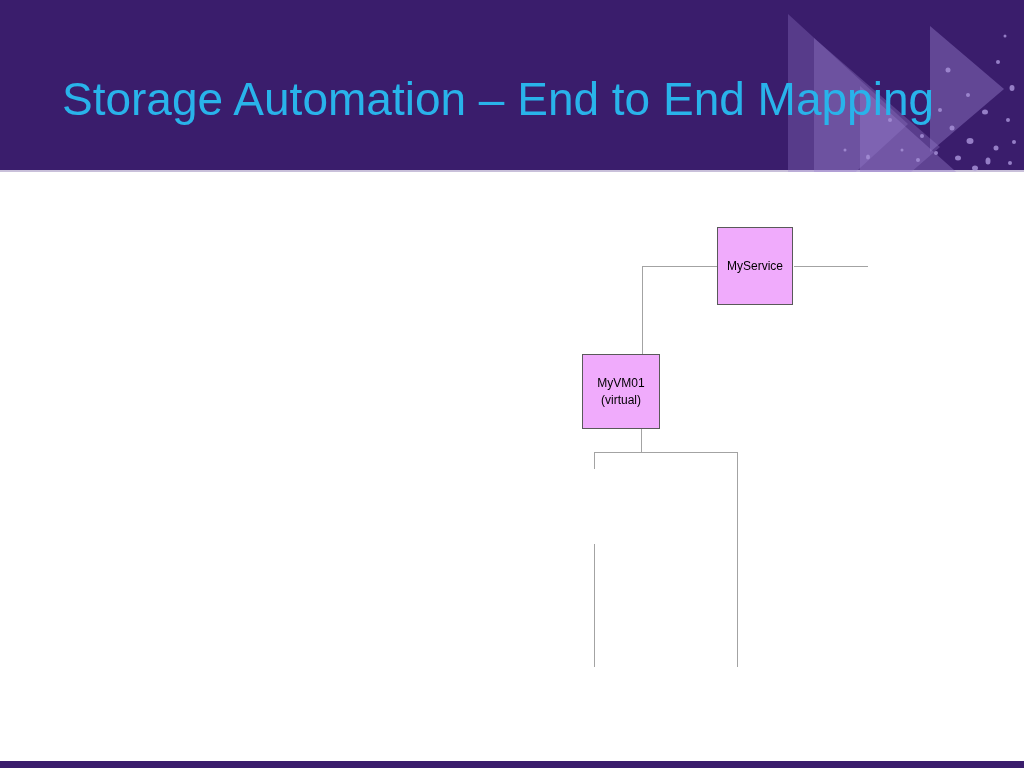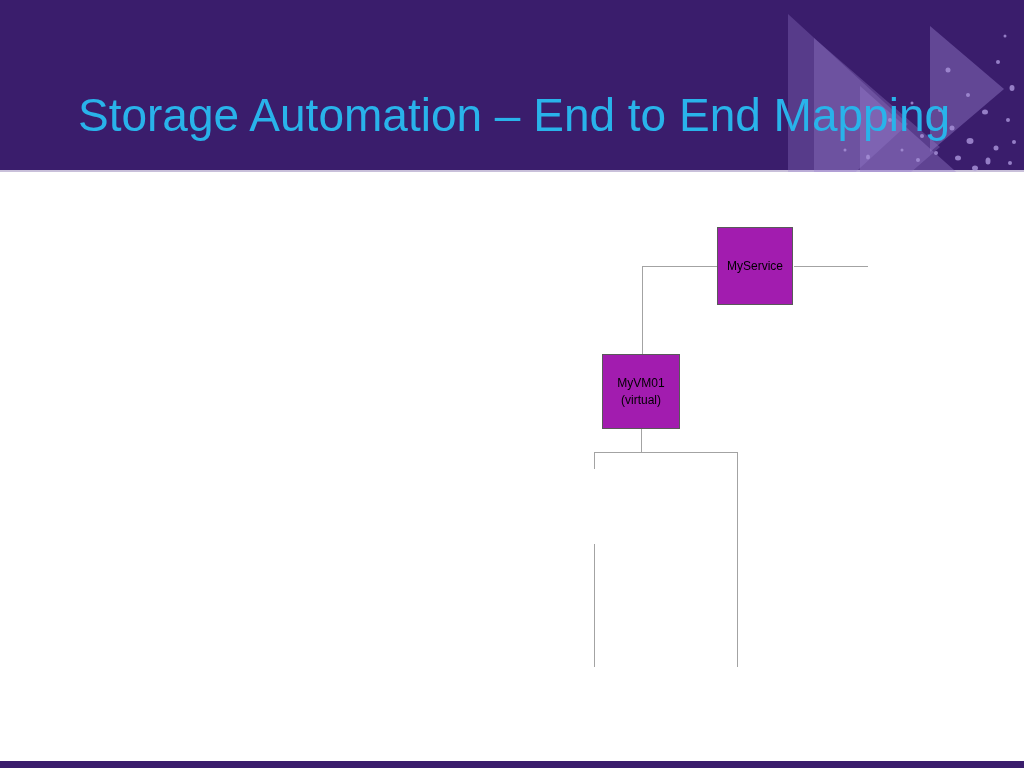--- a/index.html
+++ b/index.html
@@ -12,45 +12,45 @@
   }
   
   .header{
     position:absolute;left:0;top:0;width:1024px;height:172px;
     background:#3a1d6c;
     border-bottom:2px solid #c9c0da;
     box-sizing:border-box;
   }
   .header-art{position:absolute;right:0;top:0;width:1024px;height:172px;pointer-events:none;}
   .title{
-    position:absolute;left:62px;top:76px;margin:16px;
+    position:absolute;left:62px;top:76px;margin:0;
     font-size:46px;font-weight:300;line-height:1;
     letter-spacing:0px;
     color:#29b3ea;
     white-space:nowrap;
   }
   
   .footer-bar{
     position:absolute;left:0;bottom:0;width:1024px;height:7px;
     background:#3a1d6c;
   }
   
   .diagram{position:absolute;left:0;top:172px;width:1024px;height:589px;}
   .node{
     position:absolute;
-    background:#a21caf;
+    background:#f0abfc;
     border:1px solid #595959;
     box-sizing:border-box;
     display:flex;flex-direction:column;align-items:center;justify-content:center;
     font-size:12px;line-height:1.4;color:#000000;text-align:center;
   }
   .node span{display:block;}
   .conn{position:absolute;background:#a3a3a3;}
   .node-myservice{left:717px;top:55px;width:76px;height:78px;}
-  .node-myvm01 {left:602px;top:182px;width:78px;height:75px;}
+  .node-myvm01 {left:582px;top:182px;width:78px;height:75px;}
   .node-disk1  {left:555px;top:297px;width:78px;height:75px;}
   
   .c1{left:642px;top:94px;width:75px;height:1px;}   
   .c2{left:794px;top:94px;width:74px;height:1px;}   
   .c3{left:642px;top:95px;width:1px;height:87px;}   
   .c4{left:641px;top:257px;width:1px;height:23px;}  
   .c5{left:594px;top:280px;width:144px;height:1px;} 
   .c6{left:594px;top:281px;width:1px;height:16px;}  
   .c7{left:737px;top:281px;width:1px;height:214px;} 
   .c8{left:594px;top:372px;width:1px;height:123px;} 

